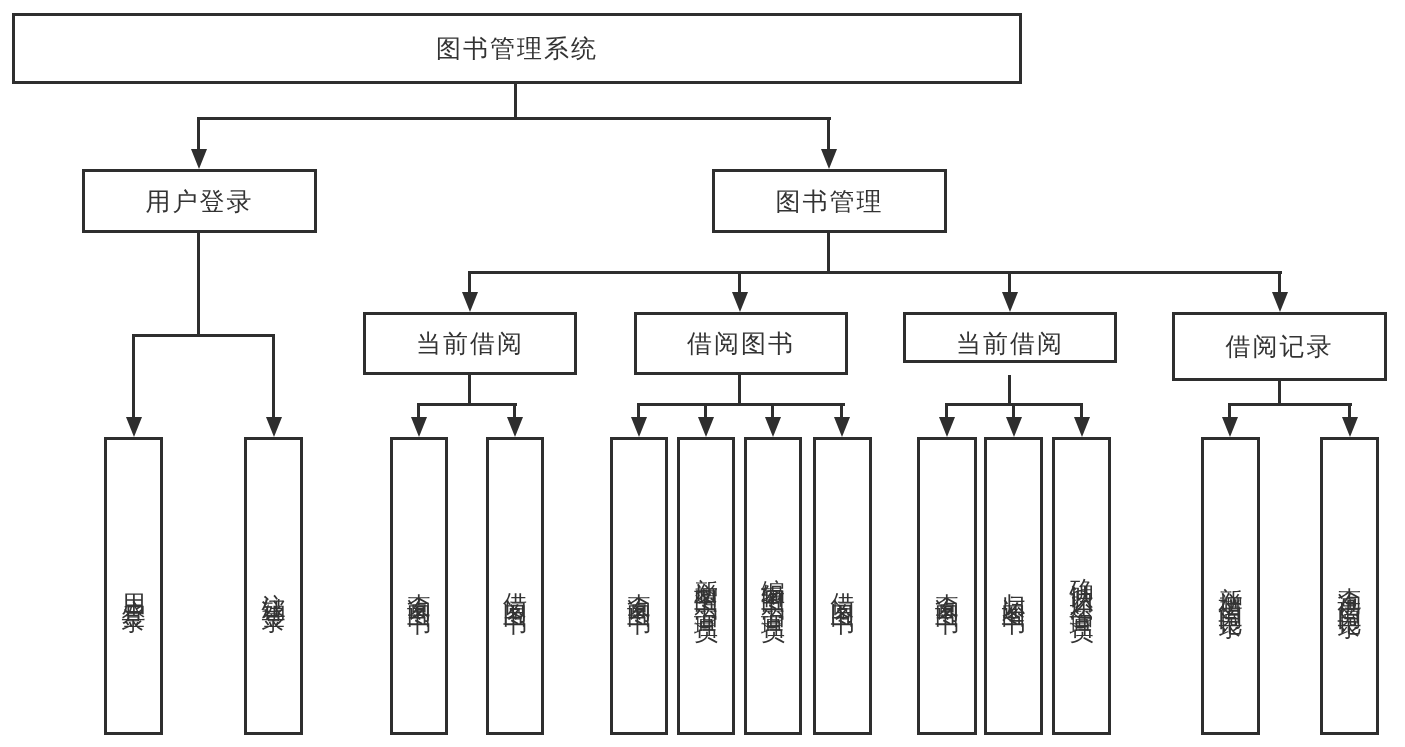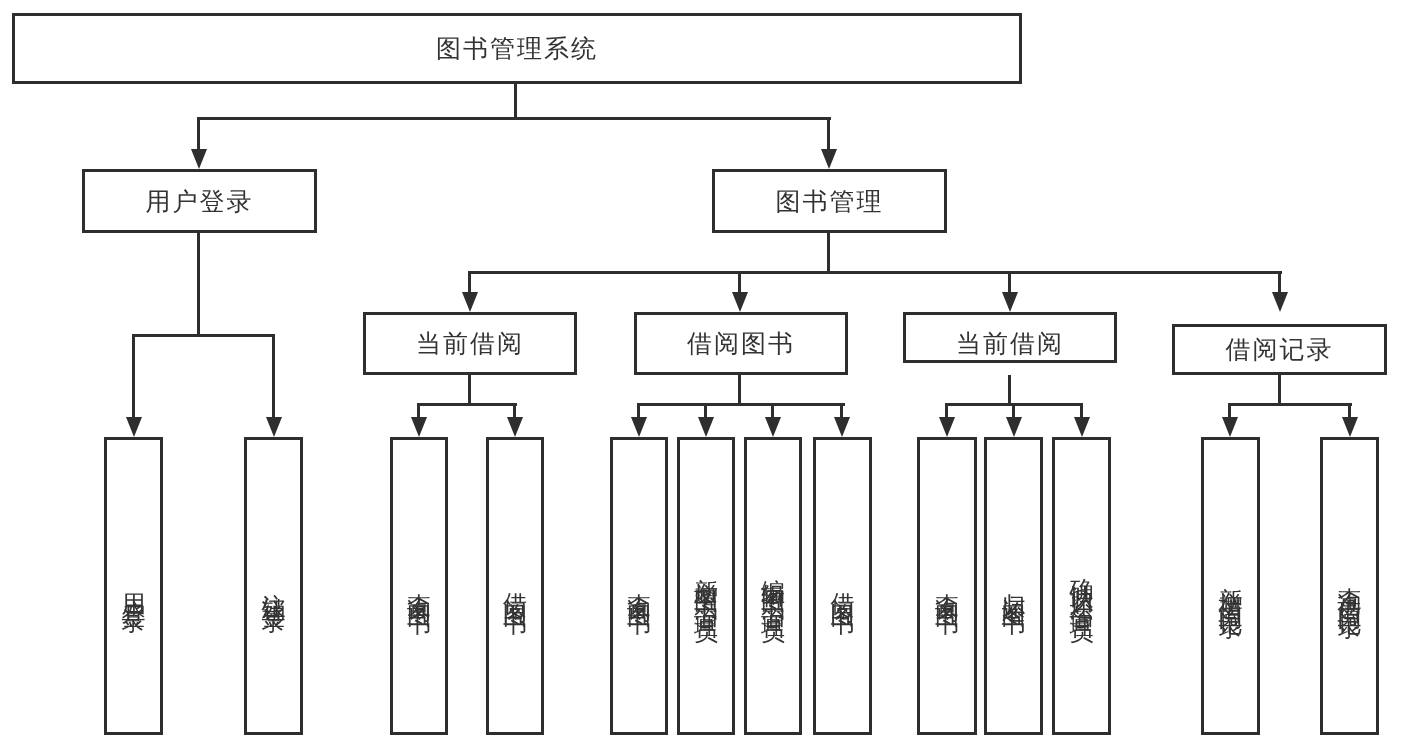--- a/index.html
+++ b/index.html
@@ -75,21 +75,21 @@
 
   <div class="box-h" style="left:363px; top:312px; width:214px; height:63px;">
     <span>当前借阅</span>
   </div>
   <div class="box-h" style="left:634px; top:312px; width:214px; height:63px;">
     <span>借阅图书</span>
   </div>
   <div class="box-h" style="left:903px; top:312px; width:214px; height:51px;align-items:flex-end;">
     <span>当前借阅</span>
   </div>
-  <div class="box-h" style="left:1172px; top:324px; width:215px; height:51px;">
+  <div class="box-h" style="left:1172px; top:312px; width:215px; height:69px;">
     <span>借阅记录</span>
   </div>
 
   <div class="vline" style="left:468px; top:375px; height:31px;"></div>
   <div class="hline" style="left:417px; top:403px; width:100px;"></div>
   <div class="vline" style="left:417px; top:403px; height:16px;"></div>
   <div class="arrow" style="left:411px; top:417px;"></div>
   <div class="vline" style="left:513px; top:403px; height:16px;"></div>
   <div class="arrow" style="left:507px; top:417px;"></div>
 

